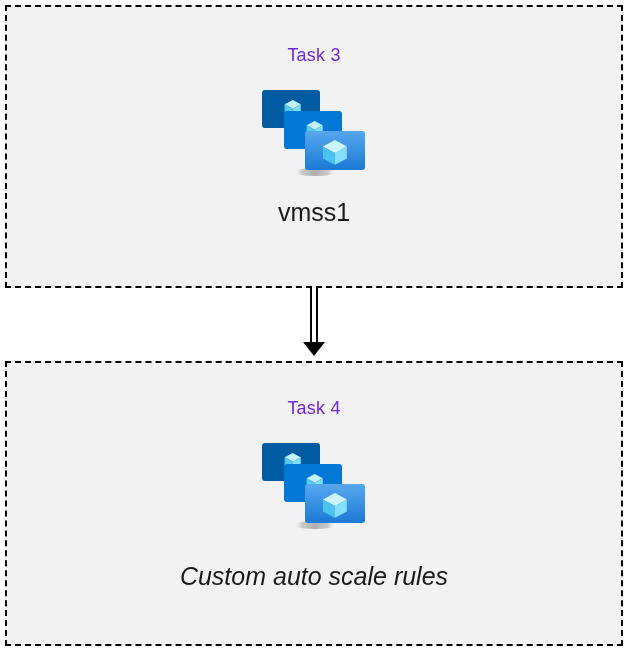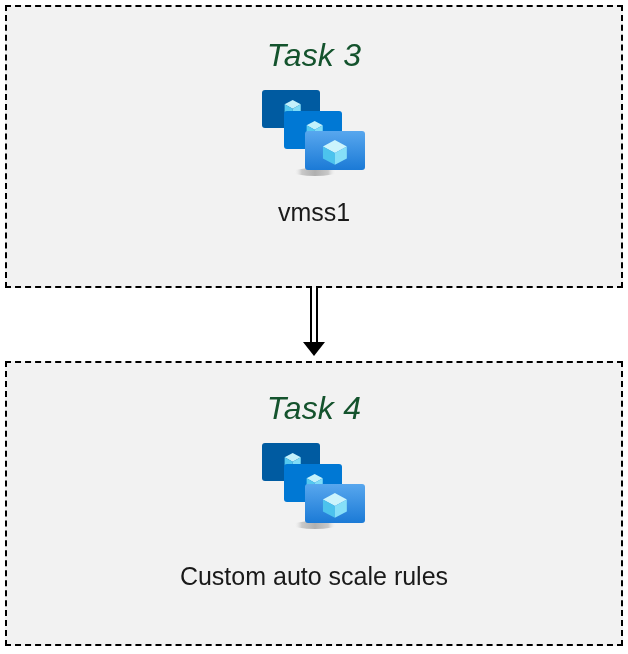--- a/index.html
+++ b/index.html
@@ -39,40 +39,39 @@
     right: 0;
     top: 0;
     bottom: 0;
     display: flex;
     flex-direction: column;
     align-items: center;
   }
 
   
   .task-title {
-    color: #14532d;
-    font-size: 32px;
+    color: #6d28d9;
+    font-size: 18px;
     line-height: 30px;
     letter-spacing: 0.2px;
     white-space: nowrap;
-    font-style: italic;
   }
   #box-task-3 .task-title { margin-top: 33px; }
   #box-task-4 .task-title { margin-top: 30px; }
 
   
   .label-block {
     text-align: center;
     color: #1a1a1a;
     font-size: 25px;
     line-height: 31px;
     white-space: nowrap;
   }
   #box-task-3 .label-block { margin-top: 17px; }
-  #box-task-4 .label-block { margin-top: 28px; }
+  #box-task-4 .label-block { margin-top: 28px; font-style: italic; }
 
   
   .vmss-icon {
     position: relative;
     width: 108px;
     height: 92px;
     margin-top: 18px;
     flex: none;
   }
   .vmss-icon svg { display: block; width: 108px; height: 92px; }

